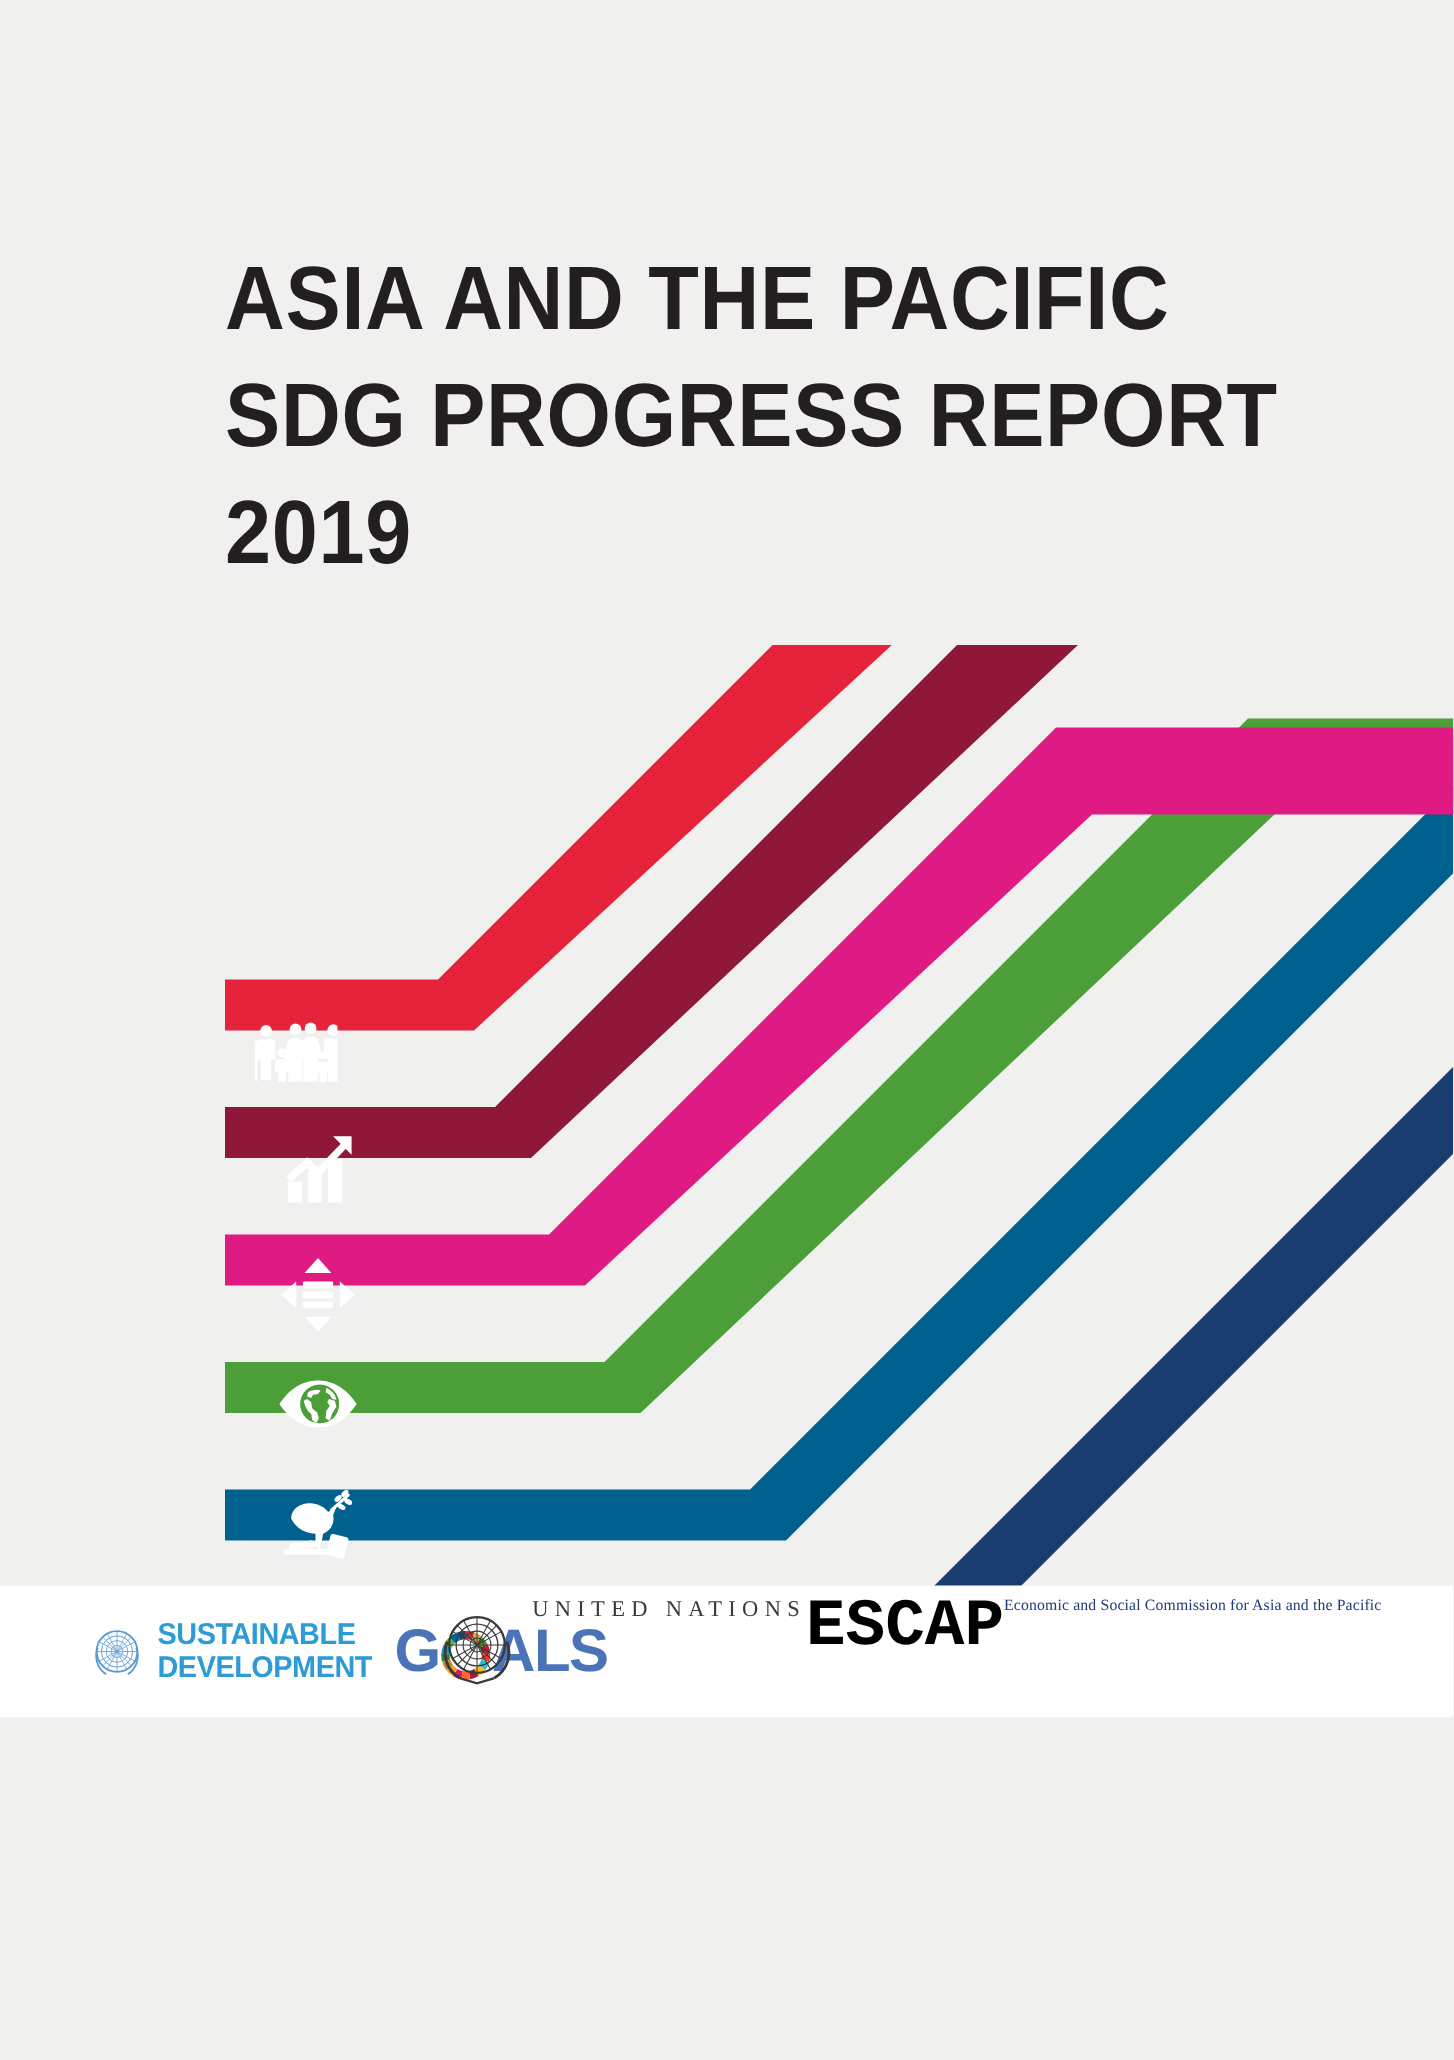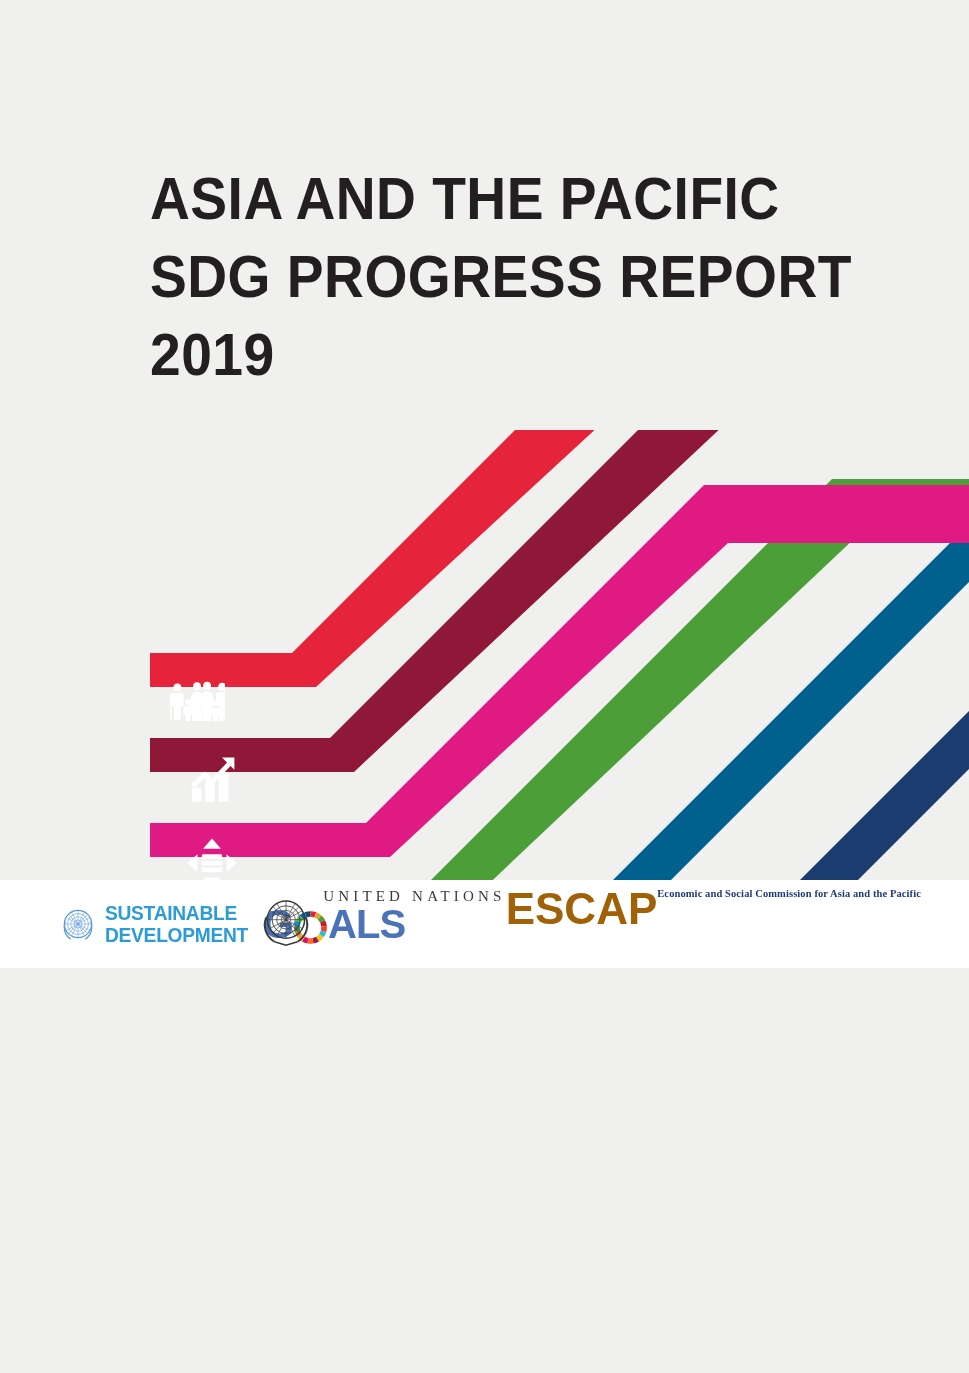--- a/index.html
+++ b/index.html
@@ -12,21 +12,21 @@
     height: 1373px;
     background: #F0F0EE;
     font-family: "Liberation Sans", sans-serif;
     overflow: hidden;
     position: relative;
   }
 
   .cover {
     position: relative;
     width: 969px;
-    height: 968px;
+    height: 1145px;
     background: #F0F0EE;
     overflow: hidden;
   }
 
   
   .title-block {
     position: absolute;
     left: 150px;
     top: 160px;
     width: 760px;
@@ -124,40 +124,39 @@
   .escap-text { display: flex; flex-direction: row; }
   .escap-un {
     font-family: "Liberation Serif", serif;
     font-size: 15px;
     letter-spacing: 4.2px;
     color: #3A3A3A;
     margin-left: 3px;
     line-height: 17px;
   }
   .escap-main {
-    font-family: Liberation Sans, sans-serif;
+    font-family: Liberation Mono, monospace;
     font-weight: bold;
     font-size: 44px;
     line-height: 41px;
-    color: #a16207;
+    color: #000000;
     letter-spacing: 0px;
     text-align: center;
   }
   .escap-rule {
     height: 1px;
     background: #B0A98C;
     margin: 2px 0 1px 0;
   }
   .escap-tag {
     font-family: "Liberation Serif", serif;
     font-size: 10.5px;
     color: #1F3A7A;
     letter-spacing: 0.1px;
     white-space: nowrap;
-    font-weight: bold;
   }
 </style>
 </head>
 <body>
 
 <div class="cover">
 
   <div class="title-block">
     <div class="title-line">ASIA AND THE PACIFIC</div>
     <div class="title-line">SDG PROGRESS REPORT</div>

